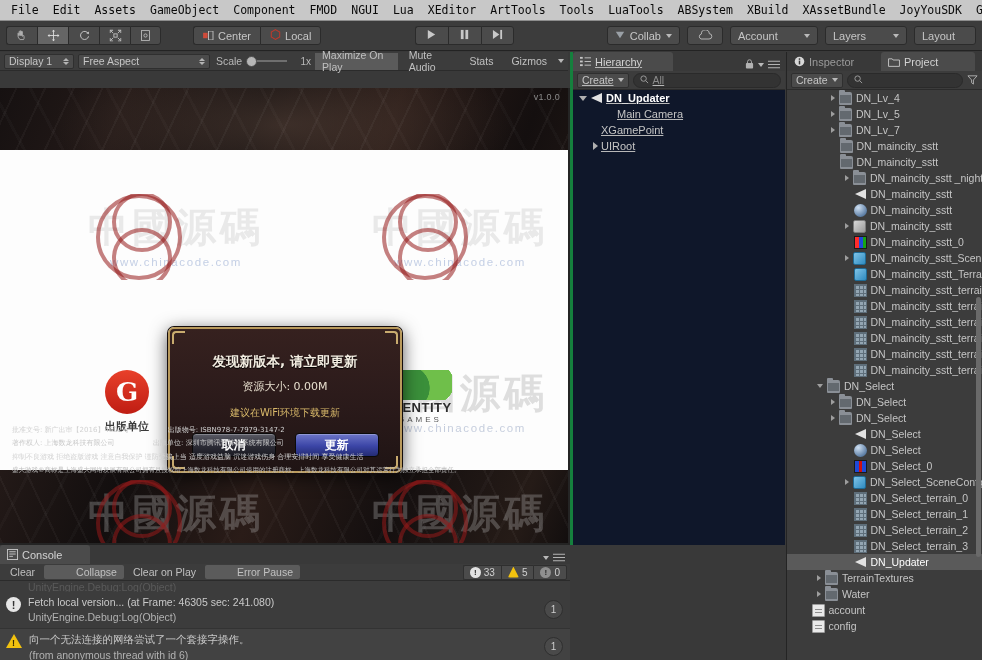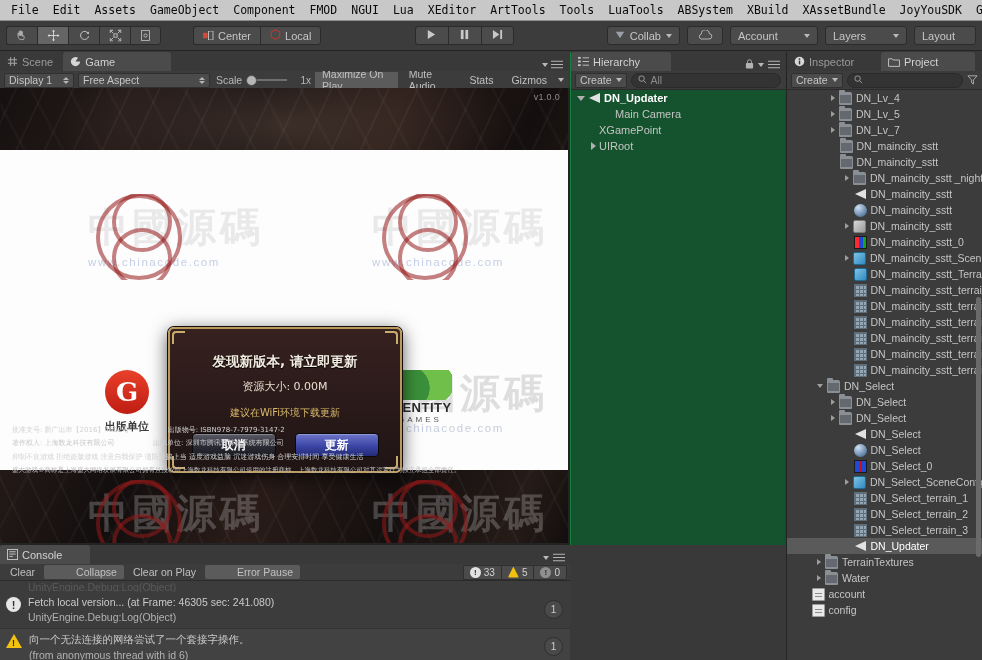--- a/index.html
+++ b/index.html
@@ -116,21 +116,21 @@
     position:absolute; left:0; top:62px; width:568px; height:320px; background:#fdfdfd;
   }
   .verstr{ position:absolute; right:8px; top:4px; font-size:9px; color:#8b8b8b; letter-spacing:.3px;}
 
   
   .wm{ position:absolute; pointer-events:none; user-select:none; }
   .wm .cn{
     font-family:"DejaVu Sans", sans-serif; font-weight:bold; font-size:40px;
     color:rgba(190,190,190,.30); letter-spacing:4px; white-space:nowrap;
   }
-  .wm .url{ font-size:11.5px; color:rgba(150,170,210,.55); letter-spacing:1.6px; margin-top:1px;}
+  .wm .url{ font-size:11.5px; color:rgba(150,170,210,.55); letter-spacing:1.6px; text-align:center; margin-top:1px;}
   .wm.dark .cn{ color:rgba(60,60,60,.16); }
   .wm.dark .url{ color:rgba(70,95,150,.30); }
   .sigil{
     position:absolute; width:86px; height:86px; pointer-events:none;
     border:4px solid rgba(150,25,25,.55); border-radius:50%;
     clip-path:polygon(50% 0,100% 0,100% 100%,0 100%,0 0);
   }
   .sigil:before,.sigil:after{
     content:""; position:absolute; width:52px;height:52px;border:4px solid rgba(150,25,25,.55);border-radius:50%;
   }
@@ -181,21 +181,21 @@
   .logo-eg{ position:absolute; left:360px; top:282px; width:120px; }
   .logo-eg .leaf{
     width:64px;height:30px;margin:0 auto;
     background:radial-gradient(circle at 30% 60%, #3a8f3a 0 46%, rgba(0,0,0,0) 47%),
                radial-gradient(circle at 72% 45%, #6fbf4a 0 40%, rgba(0,0,0,0) 41%);
   }
   .logo-eg .t1{ font-size:13px; color:#2d2d2d; font-weight:bold; letter-spacing:.5px; text-align:center;}
   .logo-eg .t2{ font-size:8px; color:#555; letter-spacing:3px; text-align:center;}
 
   
-  .hier{ position:absolute; left:570px; top:52px; width:215px; height:493px; background:#14532d; border-left:1px solid #15803d;}
+  .hier{ position:absolute; left:570px; top:52px; width:215px; height:493px; background:#0f172a; border-left:3px solid #15803d;text-decoration:underline;}
   .hrow{ height:16px; display:flex; align-items:center; padding-left:6px; gap:3px; font-size:11px; color:#c4c4c4;}
   .hrow.root{ color:#fff; font-weight:bold; }
   .twist{ width:0;height:0;border-top:4px solid transparent;border-bottom:4px solid transparent;border-left:5px solid #b0b0b0;}
   .twist.open{ border-left:4px solid transparent;border-right:4px solid transparent;border-top:5px solid #b0b0b0; border-bottom:0;}
   .twist.blank{ border:0; width:5px; }
 
   
   .proj{ position:absolute; left:786px; top:52px; width:196px; height:608px; background:#3c3c3c; border-left:1px solid #242424; overflow:hidden;}
   .prow{ height:16px; display:flex; align-items:center; gap:4px; font-size:10.5px; color:#c5c5c5; white-space:nowrap; position:relative;}
   .prow.sel{ background:#5a5a5a; color:#fff; }
@@ -387,44 +387,20 @@
         <span>Layers</span>
         <span class="caret" style="margin-left:auto;"></span>
       </div>
       <div class="pill" style="width:62px;">
         <span>Layout</span>
       </div>
     </div>
   </div>
 
   <div style="position:absolute;left:0;top:52px;width:568px;">
-    <div class="panel-tabrow">
-      <div class="tab">
-        <span class="ti">
-            <svg width="11" height="11" viewBox="0 0 12 12">
-              <path d="M4 1v10M8 1v10M1 4h10M1 8h10" stroke="#a6a6a6" stroke-width="1.1"></path>
-            </svg>
-          </span>
-        <span>Scene</span>
-      </div>
-      <div class="tab active" style="min-width:108px;">
-        <span class="ti">
-            <svg width="11" height="11" viewBox="0 0 12 12">
-              <path d="M11 6a5 5 0 1 1-2.2-4.1L6 6h5z" fill="#d6d6d6"></path>
-            </svg>
-          </span>
-        <span>Game</span>
-      </div>
-      <div style="margin-left:auto;display:flex;align-items:center;gap:3px;padding-right:5px;">
-        <span class="caret"></span>
-        <span><svg width="12" height="9" viewBox="0 0 13 9">
-              <path d="M0 1h13M0 4.5h13M0 8h13" stroke="#b4b4b4" stroke-width="1.2"></path>
-            </svg></span>
-      </div>
-    </div>
     <div class="subbar">
       <div class="dd" style="width:84px;">
         <span>Display 1</span>
         <span class="stepper">
             <i class="up"></i>
             <i class="dn"></i>
           </span>
       </div>
       <div class="dd" style="width:160px;">
         <span>Free Aspect</span>
@@ -736,20 +712,25 @@
         </div>
         <div class="prow" style="padding-left: 58px;">
           <span class="ptw blank"></span>
           <span class="ico lightmap2"></span>
           <span>DN_Select_0</span>
         </div>
         <div class="prow" style="padding-left: 58px;">
           <span class="ptw"></span>
           <span class="ico cube"></span>
           <span>DN_Select_SceneConfig</span>
+        </div>
+        <div class="prow" style="padding-left: 58px;">
+          <span class="ptw blank"></span>
+          <span class="ico terrain"></span>
+          <span>DN_Select_terrain_0</span>
         </div>
         <div class="prow" style="padding-left: 58px;">
           <span class="ptw blank"></span>
           <span class="ico terrain"></span>
           <span>DN_Select_terrain_1</span>
         </div>
         <div class="prow" style="padding-left: 58px;">
           <span class="ptw blank"></span>
           <span class="ico terrain"></span>
           <span>DN_Select_terrain_2</span>

